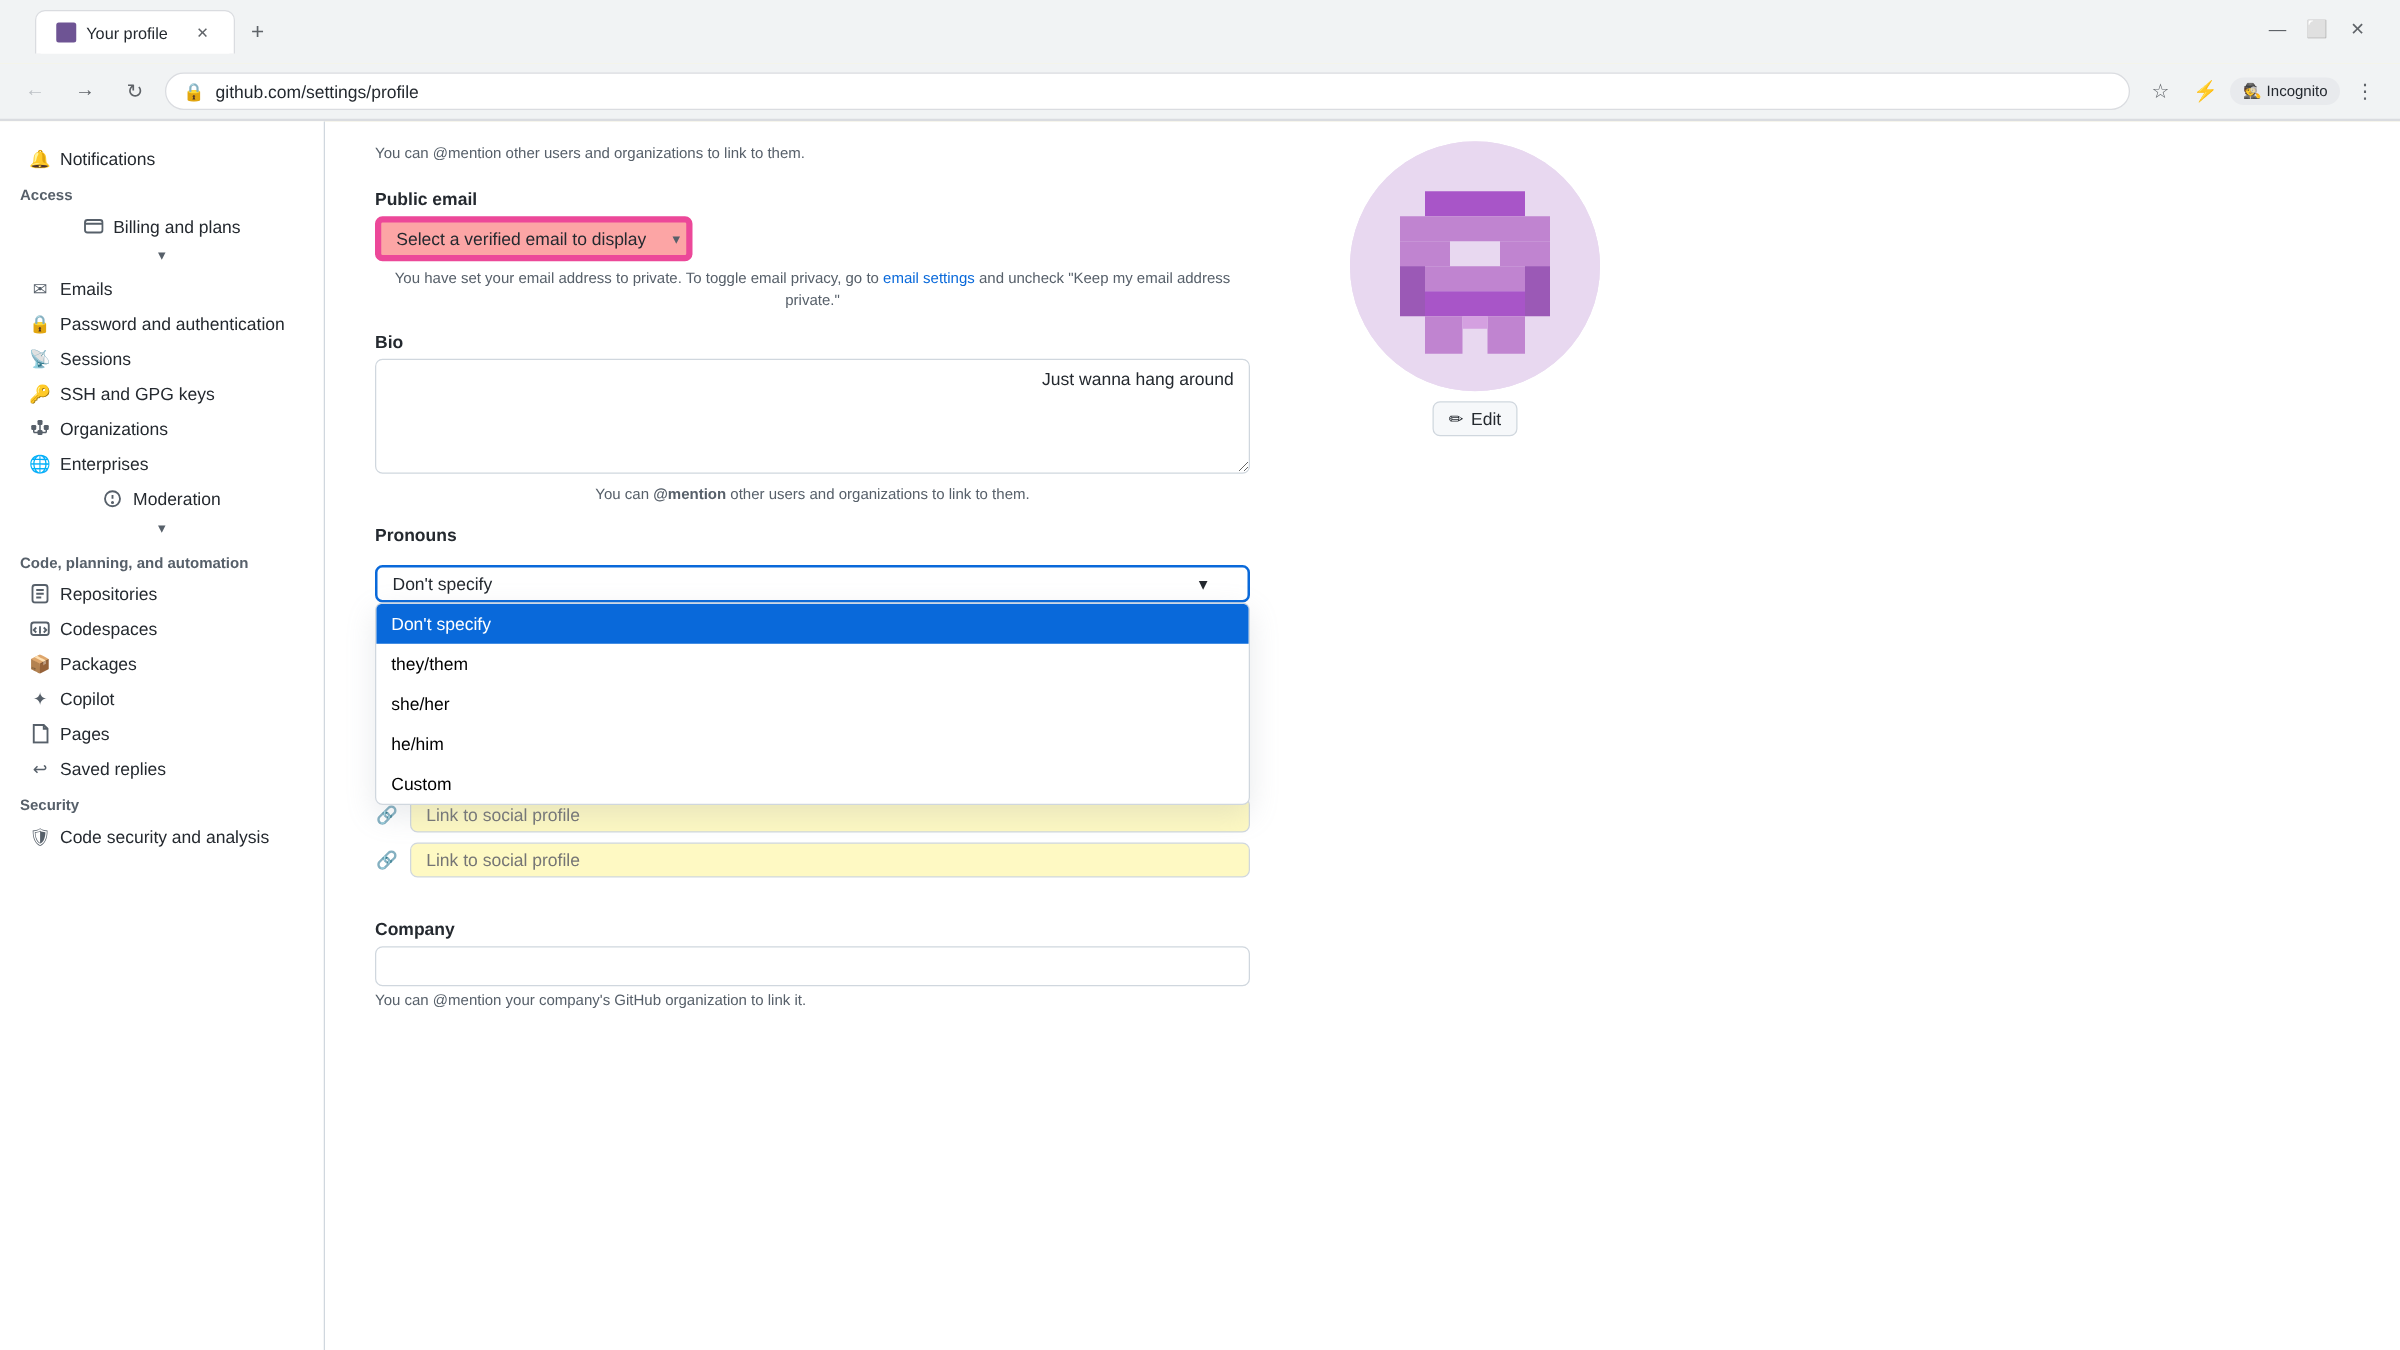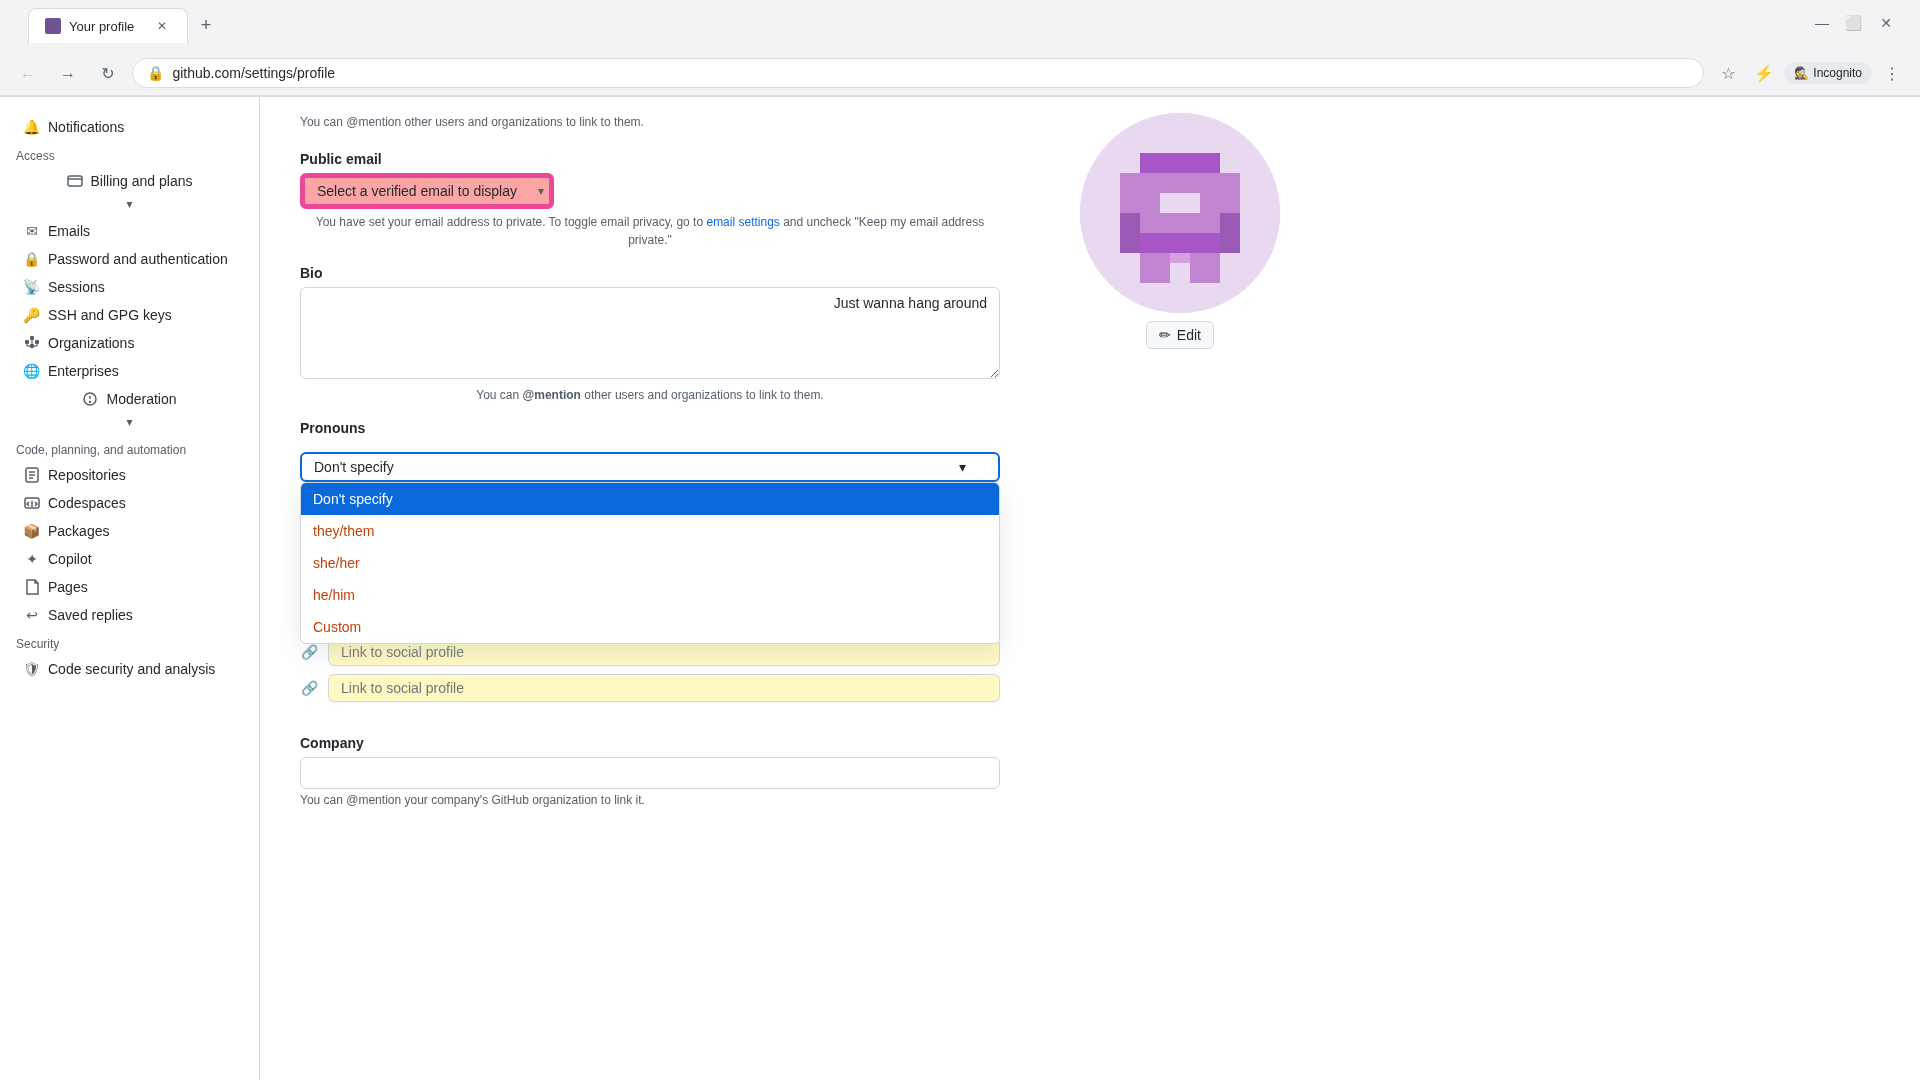--- a/index.html
+++ b/index.html
@@ -150,21 +150,21 @@
     .sidebar {
       width: 260px;
       min-width: 260px;
       padding: 16px 0;
       border-right: 1px solid #d0d7de;
       overflow-y: auto;
       background: #ffffff;
     }
     .sidebar-section-label {
       font-size: 12px;
-      font-weight: 400;
+      font-weight: 700;
       color: #57606a;
       padding: 8px 16px 4px;
       text-transform: none;
       letter-spacing: 0;
     }
     .sidebar-item {
       display: flex;
       align-items: center;
       gap: 8px;
       padding: 6px 16px;
@@ -292,21 +292,21 @@
       border: 1px solid #d0d7de;
       border-radius: 6px;
       box-shadow: 0 8px 24px rgba(140,149,159,0.2);
       z-index: 100;
       overflow: hidden;
     }
     .pronouns-option {
       padding: 8px 12px;
       cursor: pointer;
       font-size: 14px;
-      color: #c2410c;
+      color: #000000;
     }
     .pronouns-option.selected {
       background: #0969da;
       color: #ffffff;
     }
 
     
     .social-accounts-label {
       font-size: 14px;
       font-weight: 600;

